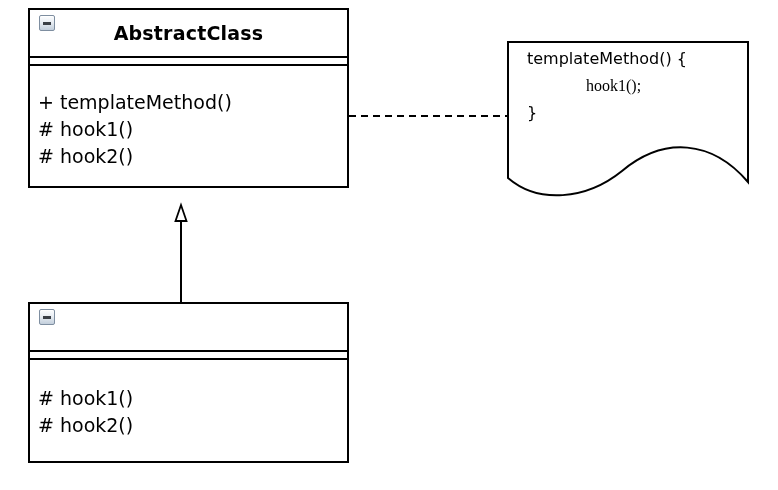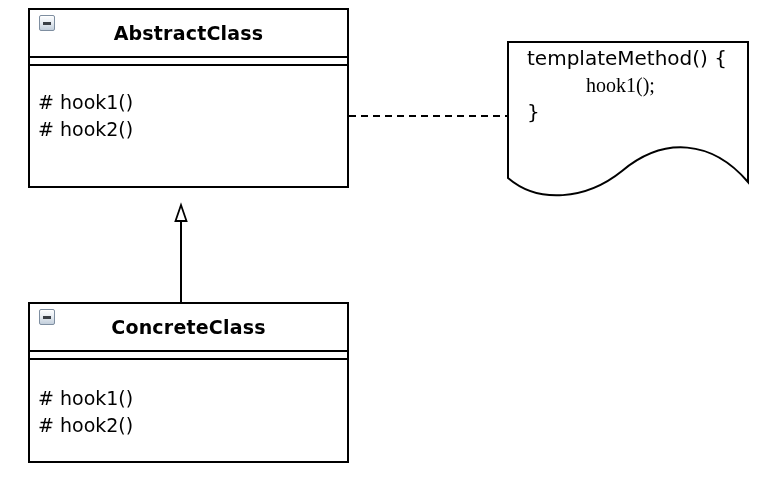--- a/index.html
+++ b/index.html
@@ -67,21 +67,21 @@
   }
   .minus-bar {
     width: 8px; height: 3px;
     background: #3b4046;
   }
   
   .note-text {
     position: absolute;
     left: 527px; top: 45px;
     width: 230px;
-    font-size: 20px;
+    font-size: 16px;
     line-height: 27px;
     white-space: nowrap;
   }
   .note-text .indent { padding-left: 59px; font-family: Liberation Serif, serif; }
 </style>
 </head>
 <body>
 
 <div class="canvas">
 
@@ -94,31 +94,31 @@
 
   <div class="uml-class abstract">
     <div class="uml-header">
       <span class="collapse">
         <span class="minus-bar"></span>
       </span>
       <span class="uml-title">AbstractClass</span>
     </div>
     <div class="uml-attrs"></div>
     <div class="uml-methods">
+      <div>+ templateMethod()</div>
       <div># hook1()</div>
       <div># hook2()</div>
     </div>
   </div>
 
   <div class="uml-class concrete">
     <div class="uml-header">
       <span class="collapse">
         <span class="minus-bar"></span>
       </span>
-      <span class="uml-title">ConcreteClass</span>
     </div>
     <div class="uml-attrs"></div>
     <div class="uml-methods">
       <div># hook1()</div>
       <div># hook2()</div>
     </div>
   </div>
 
   <div class="note-text">
     <div>templateMethod() {</div>

